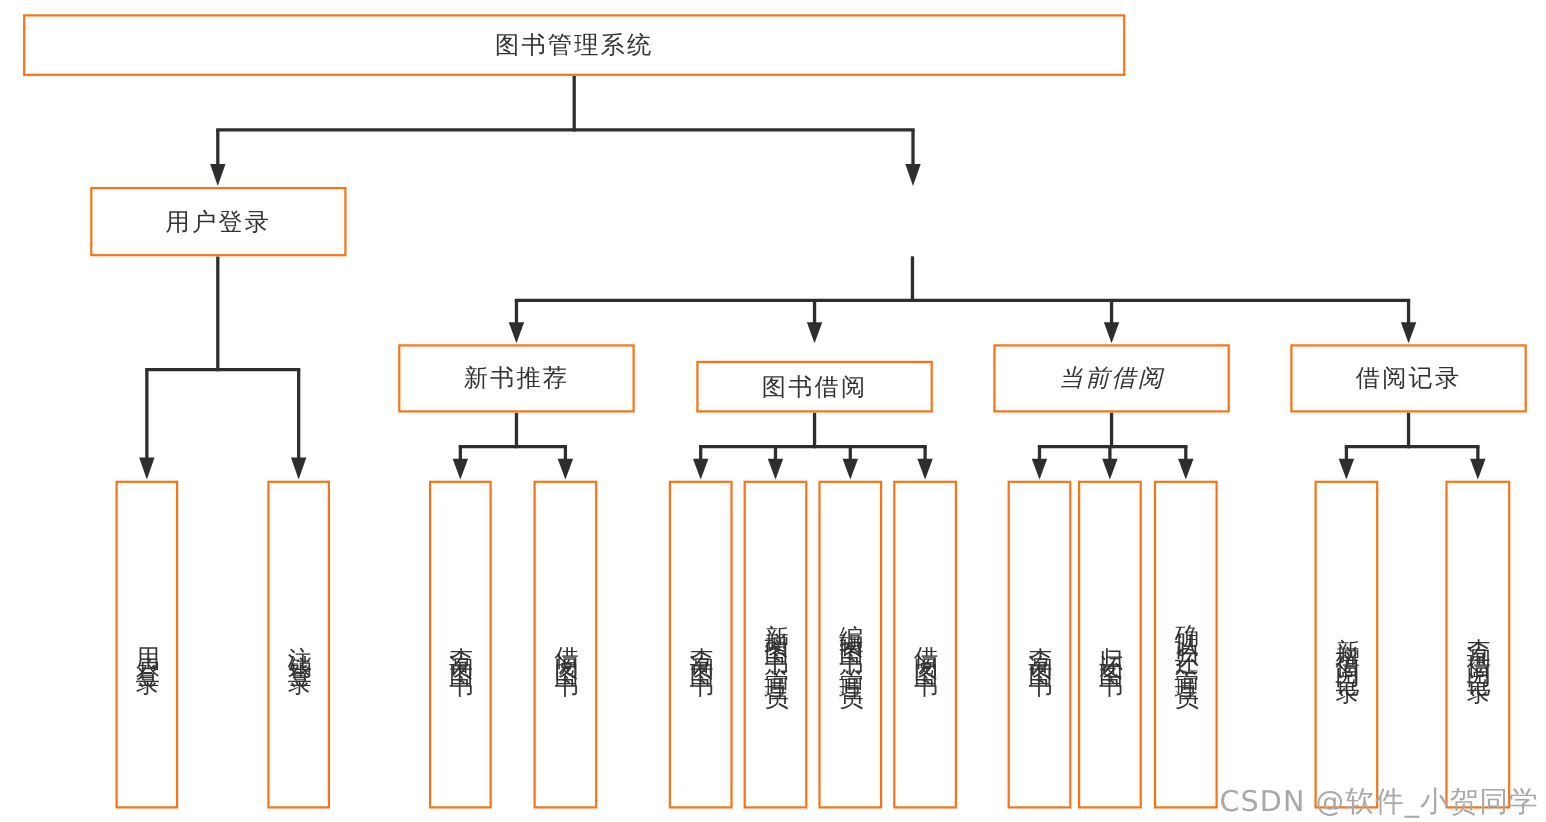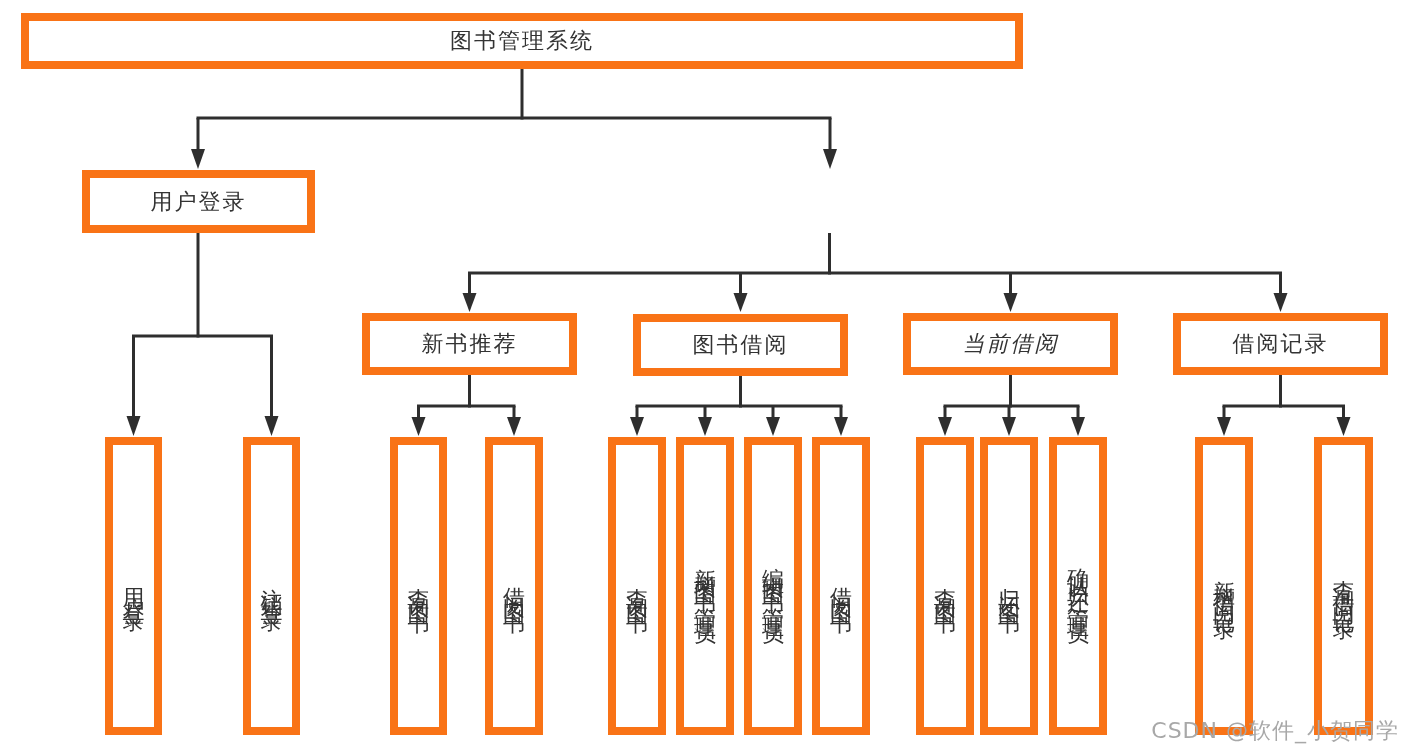--- a/index.html
+++ b/index.html
@@ -7,21 +7,21 @@
     position:relative;
     width:1405px; height:747px;
     background:#ffffff;
     font-family:"DejaVu Sans","Liberation Sans",sans-serif;
     overflow:hidden;
   }
   .svg-layer { position:absolute; left:0; top:0; z-index:0; }
   .node {
     position:absolute;
     box-sizing:border-box;
-    border:8px solid #f97316;
+    border:2px solid #f97316;
     background:#ffffff;
     display:flex;
     align-items:center;
     justify-content:center;
     color:#333333;
     font-size:22px;
     letter-spacing:2px;
     z-index:1;
     white-space:nowrap;
   }
@@ -30,21 +30,21 @@
     text-orientation:mixed;
     letter-spacing:8px;
     font-size:22px;
     white-space:normal;
     line-height:1;
   }
   .watermark {
     position:absolute;
     right:6px;
     bottom:1px;
-    font-size:22px;
+    font-size:26px;
     color:#a8a8a8;
     letter-spacing:1px;
     z-index:3;
   }
 </style>
 </head>
 <body>
 
 <div class="canvas">
 
@@ -112,21 +112,21 @@
       <polygon points="1217,417 1231,417 1224,436"></polygon>
       <polygon points="1336.5,417 1350.5,417 1343.5,436"></polygon>
     </g>
   </svg>
 
   <div class="node" style="left:21px; top:13px; width:1002px; height:56px;">图书管理系统</div>
 
   <div class="node" style="left:82px; top:170px; width:233px; height:63px;">用户登录</div>
 
   <div class="node" style="left:362px; top:313px; width:215px; height:62px;">新书推荐</div>
-  <div class="node" style="left:633px; top:314px; width:215px; height:62px;text-align:center;">图书借阅</div>
+  <div class="node" style="left:633px; top:328px; width:215px; height:47px;text-align:center;">图书借阅</div>
   <div class="node" style="left:903px; top:313px; width:215px; height:62px;font-style:italic;">当前借阅</div>
   <div class="node" style="left:1173px; top:313px; width:215px; height:62px;">借阅记录</div>
 
   <div class="node vnode" style="left:105px; top:437px; width:57px; height:298px;">用户登录</div>
   <div class="node vnode" style="left:243px; top:437px; width:57px; height:298px;">注销登录</div>
 
   <div class="node vnode" style="left:390px; top:437px; width:57px; height:298px;">查询图书</div>
   <div class="node vnode" style="left:485px; top:437px; width:58px; height:298px;">借阅图书</div>
 
   <div class="node vnode" style="left:608px; top:437px; width:58px; height:298px;">查询图书</div>

